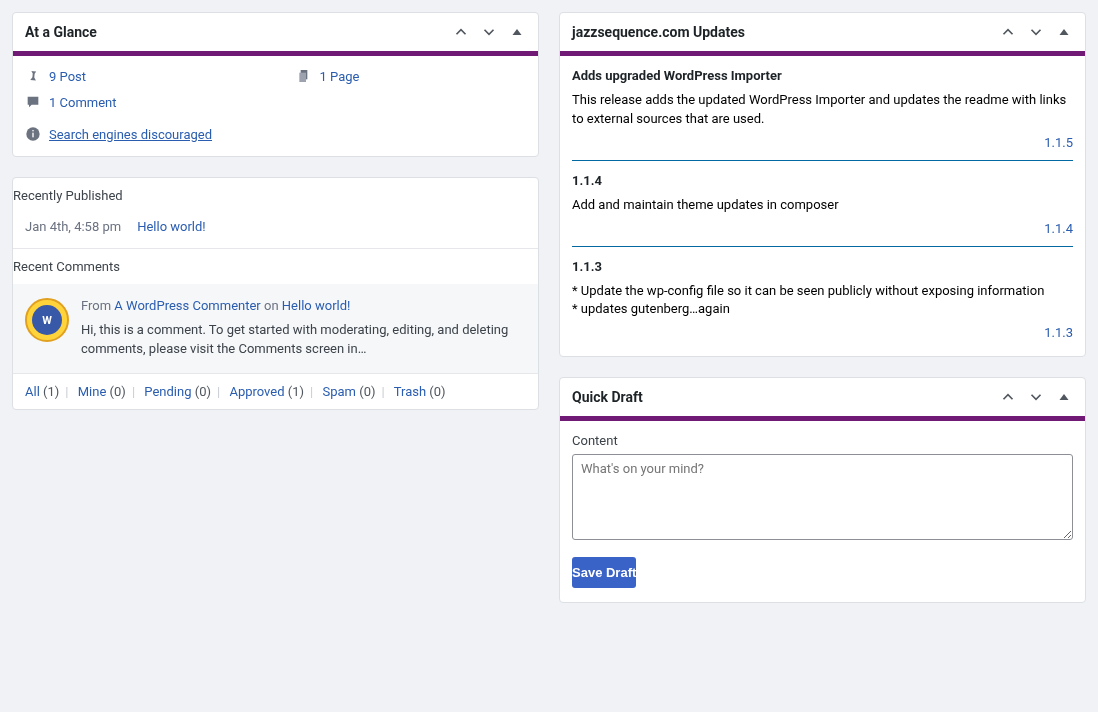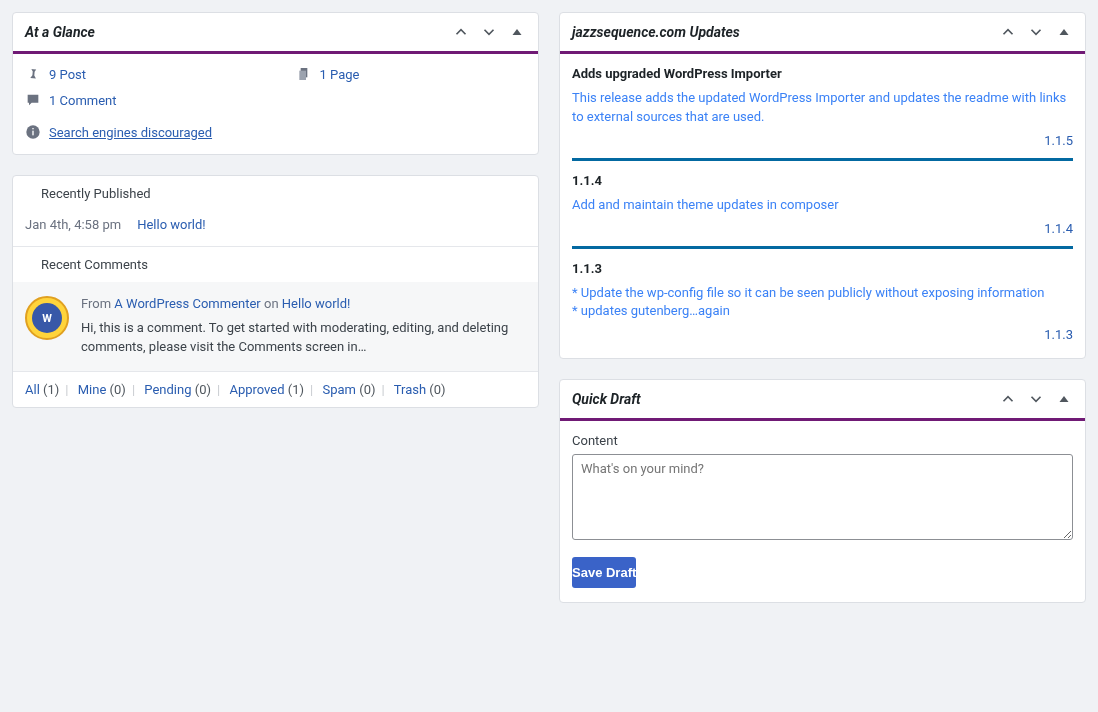--- a/index.html
+++ b/index.html
@@ -1,51 +1,51 @@
 <!DOCTYPE html>
 <html><head>
 <meta charset="utf-8">
 <style>
 * { box-sizing: border-box; margin: 0; padding: 0; }
 body { background: #f0f2f5; font-family: -apple-system, BlinkMacSystemFont, "Segoe UI", Roboto, sans-serif; font-size: 13px; color: #1d2327; padding: 12px; }
 .dashboard { display: flex; gap: 20px; }
 .column { flex: 1; display: flex; flex-direction: column; gap: 20px; }
 .panel { background: #fff; border: 1px solid #dcdfe4; border-radius: 4px; }
-.panel-header { display: flex; align-items: center; justify-content: space-between; padding: 10px 12px; border-bottom: 3px solid #701a75; font-style: italic; }
+.panel-header { display: flex; align-items: center; justify-content: space-between; padding: 10px 12px; border-bottom: 5px solid #701a75; }
 .panel-title { font-size: 14px; font-weight: 700; color: #1d2327; }
 .panel-controls { display: flex; gap: 10px; align-items: center; color: #50575e; }
 .panel-controls span { cursor: pointer; display: inline-flex; }
 .panel-body { padding: 12px 12px 14px; }
 .glance-row { display: flex; gap: 40px; }
 .glance-item { display: flex; align-items: center; gap: 8px; margin-bottom: 10px; }
 .glance-item a { color: #2a5db0; text-decoration: none; }
 .seo-row { display:flex; align-items:center; gap:8px; margin-top: 6px; }
 .seo-row a { color:#2a5db0; text-decoration: underline; }
 .icon { width:16px; height:16px; display:inline-flex; color:#6b7280; }
 .icon svg { width:100%; height:100%; }
-.section-heading { font-size: 13px; color:#3c434a; padding: 10px 28px; }
+.section-heading { font-size: 13px; color:#3c434a; padding: 10px 0; }
 .divider { border-top:1px solid #e5e7eb; }
 .activity-list { padding: 6px 12px 14px; }
 .activity-row { display:flex; gap: 16px; align-items:baseline; }
 .activity-date { color:#6b7280; font-size:13px; }
 .activity-link { color:#2a5db0; text-decoration:none; }
 .comment-block { background:#f6f7f8; padding: 14px 12px; display:flex; gap: 12px; }
 .avatar-wrap { width:44px; height:44px; flex-shrink:0; background:#ffd43b; border-radius:50%; display:flex; align-items:center; justify-content:center; overflow:hidden; border:2px solid #e0a020; }
 .avatar-wrap .inner { width:30px; height:30px; border-radius:50%; background:#3858a8; display:flex; align-items:center; justify-content:center; color:#fff; font-weight:700; font-size:11px; }
 .comment-meta { color:#6b7280; margin-bottom:8px; }
 .comment-meta a { color:#2a5db0; text-decoration:none; }
 .comment-text { color:#3c434a; line-height:1.45; }
 .filter-row { padding: 10px 12px; font-size:13px; }
 .filter-row a { color:#2a5db0; text-decoration:none; }
 .filter-row .count { color:#50575e; }
 .filter-row .sep { color:#c8ccd0; margin: 0 6px; }
-.update-item { padding: 12px 0 10px; border-bottom:3px solid #0369a1; }
+.update-item { padding: 12px 0 10px; border-bottom:1px solid #0369a1; }
 .update-item:last-child { border-bottom:none; }
 .update-title { font-weight:700; margin-bottom: 8px; }
-.update-desc { color:#3b82f6; margin-bottom:6px; line-height:1.45; }
+.update-desc { color:#000000; margin-bottom:6px; line-height:1.45; }
 .update-version { text-align:right; }
 .update-version a { color:#2a5db0; text-decoration:none; }
 .updates-body { padding: 0 12px 6px; }
 .form-label { display:block; margin-bottom:6px; color:#3c434a; }
 .form-input { width:100%; border:1px solid #8c8f94; border-radius:3px; padding:6px 8px; font-size:13px; font-family:inherit; }
 textarea.form-input { height:86px; resize:vertical; }
 .form-group { margin-bottom:14px; }
 .btn-primary { background:#3a63c8; color:#fff; border:none; border-radius:3px; padding:8px 0; font-size:13px; font-weight:600; cursor:pointer; }
 .chevron { width:18px; height:18px; }
 </style>

